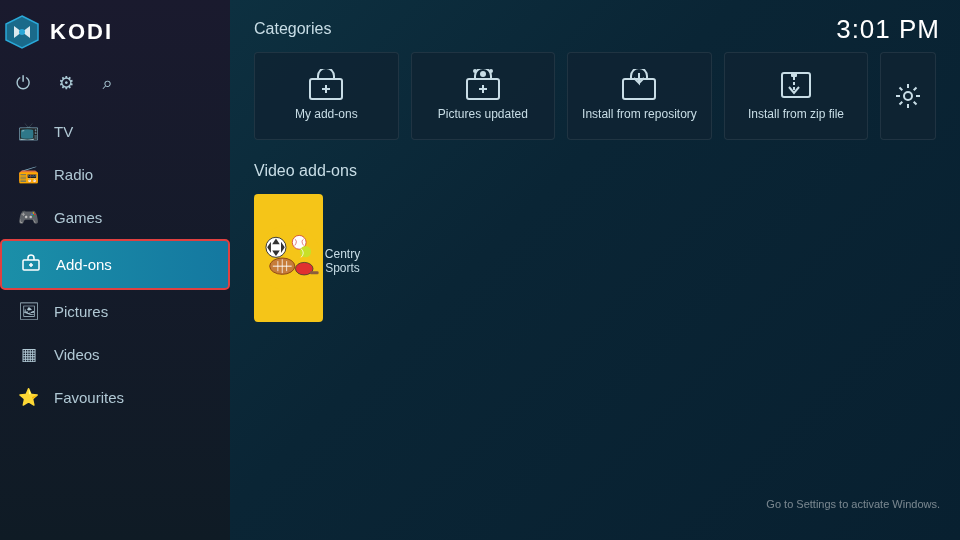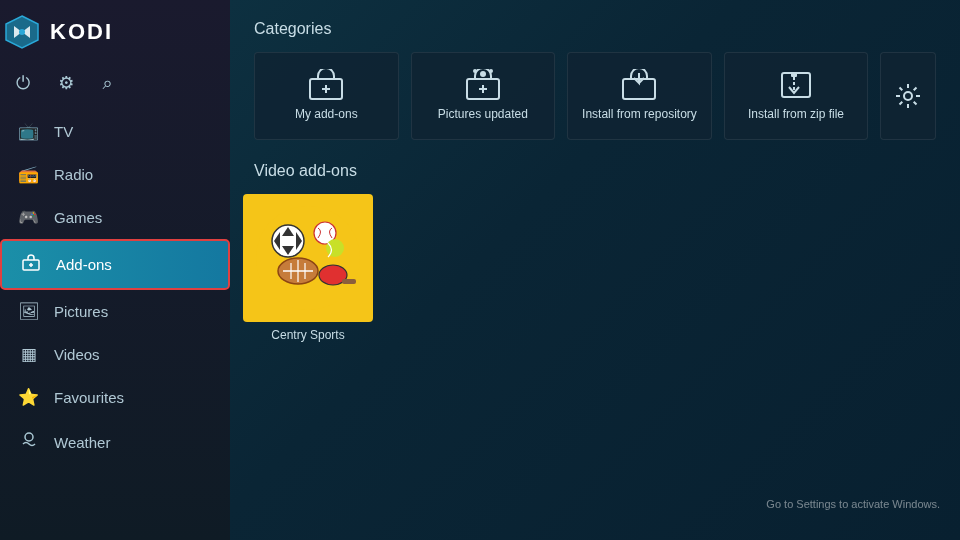--- a/index.html
+++ b/index.html
@@ -156,21 +156,20 @@
 
     .video-addons-grid {
       display: flex;
       gap: 12px;
       flex-wrap: wrap;
     }
 
     .addon-card {
       width: 108px;
       display: flex;
-      flex-direction: column;
       align-items: center;
       cursor: pointer;
     }
 
     .addon-thumbnail {
       width: 130px;
       height: 128px;
       border-radius: 4px;
       background: #f5c518;
       display: flex;
@@ -266,33 +265,25 @@
       <span class="nav-label">Pictures</span>
     </div>
     <div class="nav-item">
       <span class="nav-icon">▦</span>
       <span class="nav-label">Videos</span>
     </div>
     <div class="nav-item">
       <span class="nav-icon">⭐</span>
       <span class="nav-label">Favourites</span>
     </div>
-    <div class="nav-item">
-      <span class="nav-icon">
-        <svg width="20" height="20" viewBox="0 0 20 20" xmlns="http://www.w3.org/2000/svg">
-          <circle cx="10" cy="7" r="4" fill="none" stroke="#aac8d4" stroke-width="1.5"></circle>
-          <path d="M4 14 Q7 11 10 14 Q13 17 16 14" fill="none" stroke="#aac8d4" stroke-width="1.5"></path>
-        </svg>
-      </span>
-      <span class="nav-label">Weather</span>
-    </div>
   </nav>
 </aside>
 
 <main class="main-content">
+  <div class="time-display">3:01 PM</div>
 
   <div class="section-title">Categories</div>
 
   <div class="categories-grid">
 
     <div class="category-card">
       <svg class="category-icon" width="36" height="32" viewBox="0 0 36 32" xmlns="http://www.w3.org/2000/svg">
         <rect x="2" y="10" width="32" height="20" rx="2" fill="none" stroke="#c8dde6" stroke-width="2"></rect>
         <path d="M10 10V7a8 8 0 0 1 16 0v3" fill="none" stroke="#c8dde6" stroke-width="2"></path>
         <line x1="18" y1="16" x2="18" y2="24" stroke="#c8dde6" stroke-width="2"></line>

